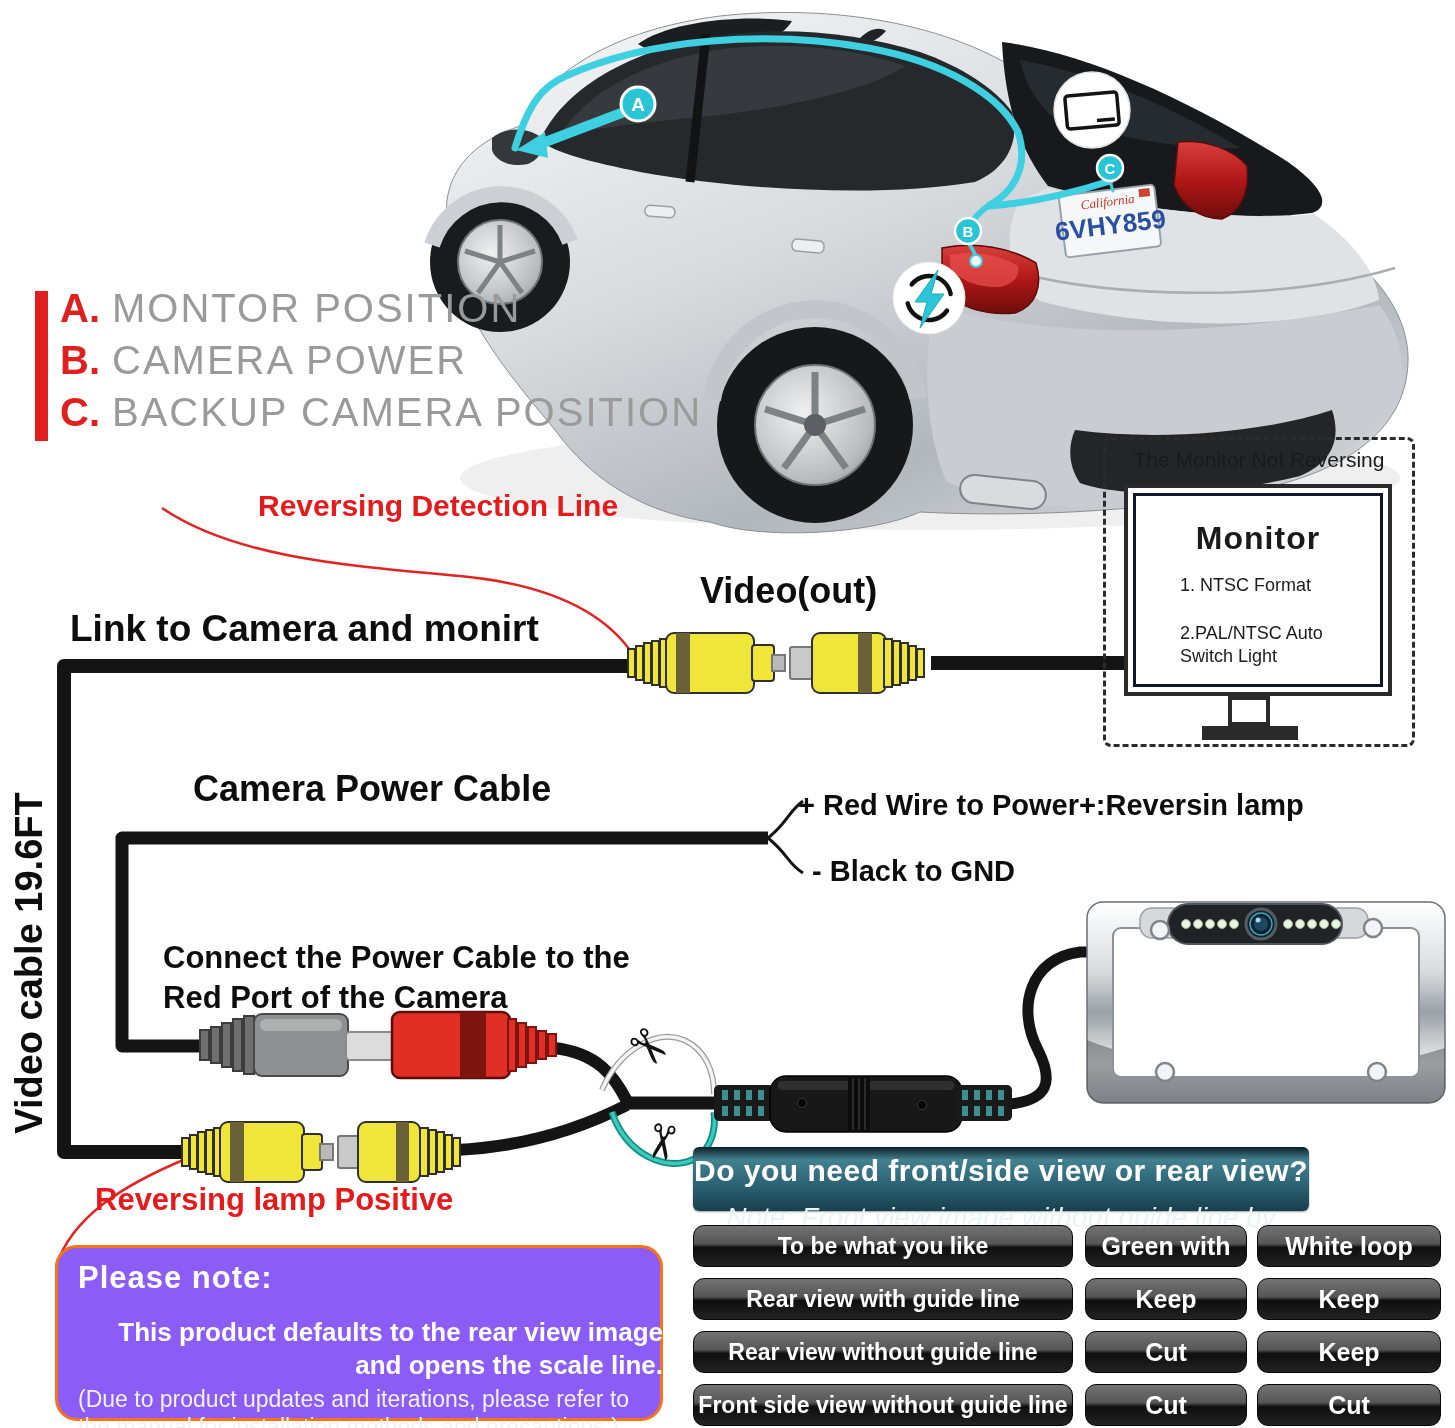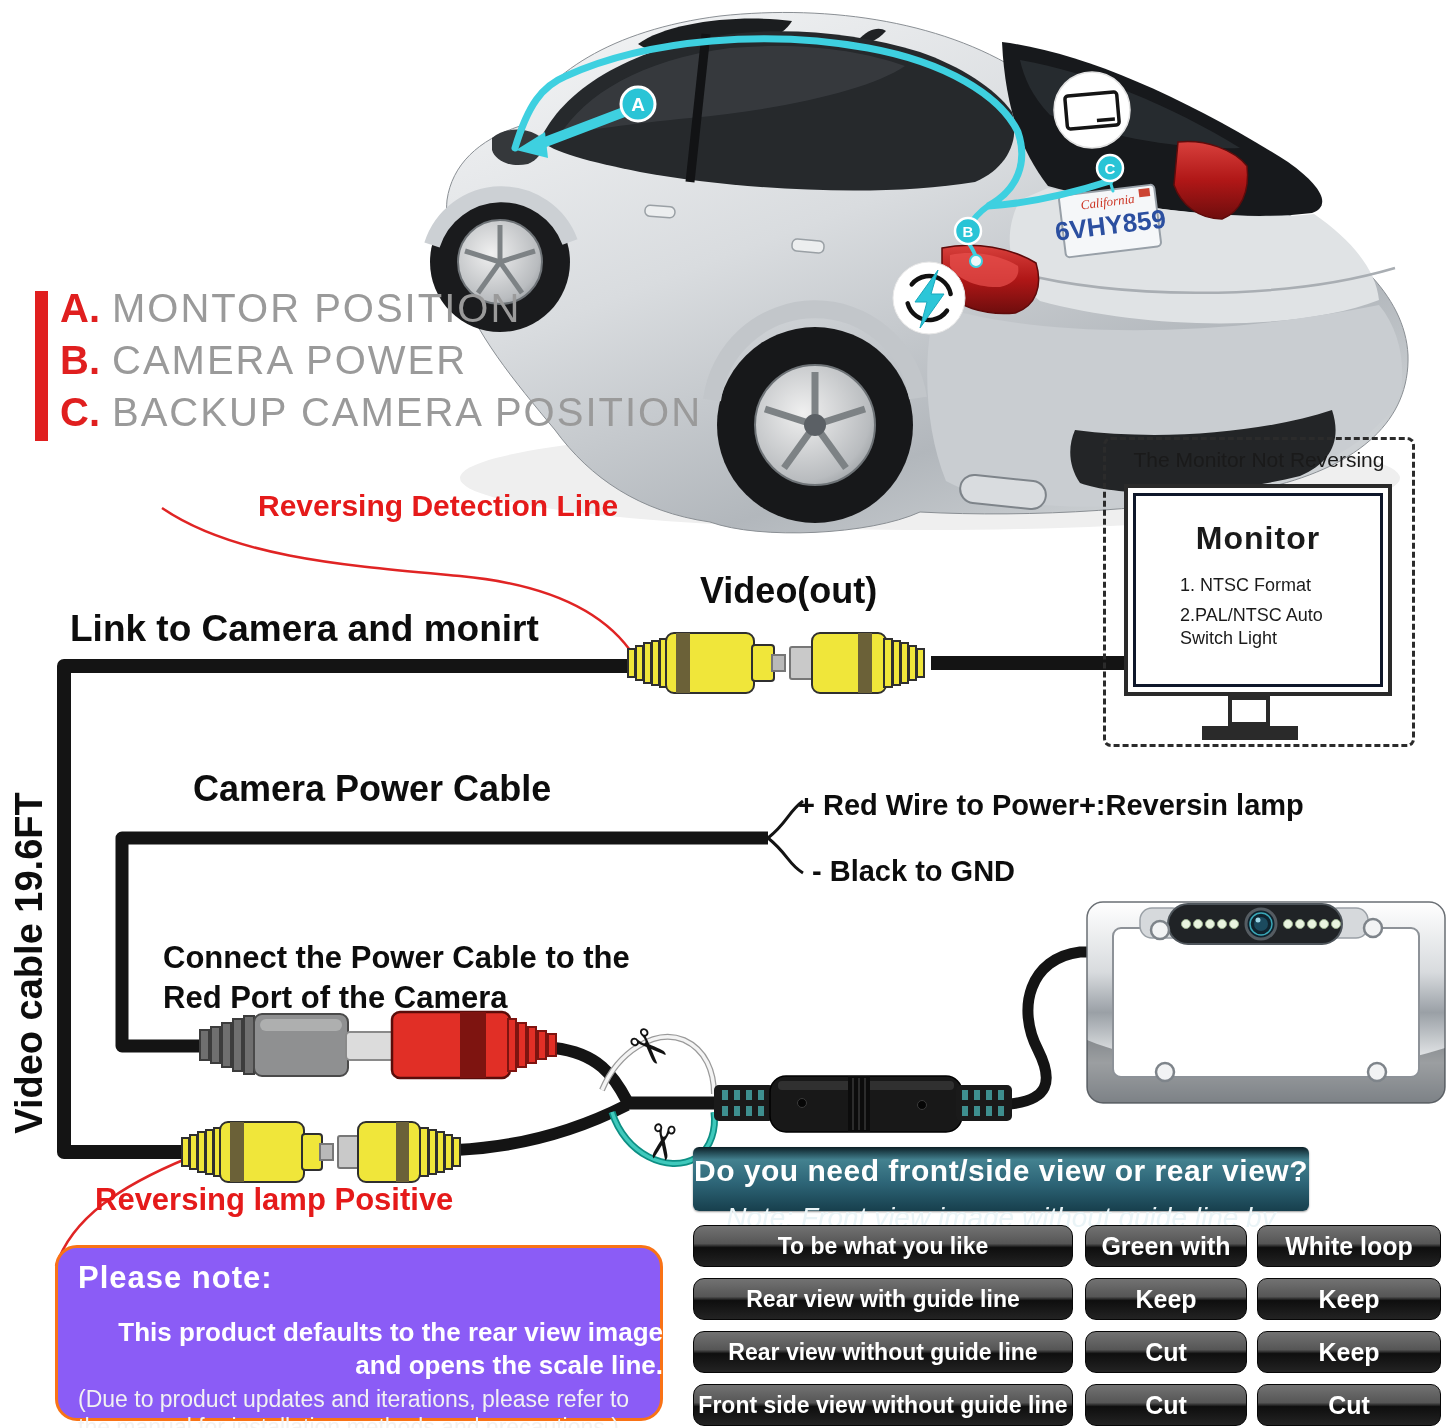--- a/index.html
+++ b/index.html
@@ -37,38 +37,38 @@
 
   
   .monitor-box{left:1103px;top:437px;width:312px;height:310px;border:3px dashed #2b2b2b;
                border-radius:8px;z-index:2;box-sizing:border-box;}
   .monitor-title{position:absolute;left:0;top:8px;width:100%;text-align:center;font-size:21px;color:#1a1a1a;}
   .monitor-frame{position:absolute;left:18px;top:44px;width:268px;height:212px;border:4px solid #2a2a2a;
                  background:#ffffff;box-sizing:border-box;}
   .monitor-screen{position:absolute;left:5px;top:5px;right:5px;bottom:5px;border:3px solid #0f172a;}
   .monitor-name{text-align:center;font-size:32px;font-weight:bold;color:#1a1a1a;margin-top:24px;letter-spacing:1px;}
   .monitor-item1{font-size:18px;color:#1a1a1a;margin:18px 0 0 44px;}
-  .monitor-item2{font-size:18px;color:#1a1a1a;margin:8px 0 0 44px;width:160px;line-height:1.3;}
+  .monitor-item2{font-size:18px;color:#1a1a1a;margin:26px 0 0 44px;width:160px;line-height:1.3;}
   .monitor-stand{position:absolute;left:122px;top:256px;width:42px;height:30px;border:4px solid #2a2a2a;
                  background:#ffffff;box-sizing:border-box;}
   .monitor-base{position:absolute;left:96px;top:286px;width:96px;height:14px;background:#2a2a2a;}
 
   
   .tbl-header{left:693px;top:1147px;width:616px;height:64px;border-radius:6px;z-index:2;
               background:linear-gradient(180deg,#0b1f26 0%,#43818f 20%,#2e6678 55%,#173f4d 100%);
               box-shadow:0 1px 2px rgba(0,0,0,.4);}
   .tbl-title{text-align:center;font-size:30px;font-weight:bold;color:#ffffff;margin-top:7px;letter-spacing:.5px;}
   .tbl-note{text-align:center;font-size:28px;font-style:italic;color:#eaf4f7;margin-top:14px;}
   .pill{position:absolute;height:42px;border-radius:11px;border:1px solid #070707;box-sizing:border-box;
         background:linear-gradient(180deg,#727272 0%,#565656 44%,#0e0e0e 54%,#232323 100%);
         color:#ffffff;font-weight:bold;display:flex;align-items:center;justify-content:center;
         z-index:2;white-space:nowrap;}
   .pill.c1{left:693px;width:380px;font-size:23px;}
   .pill.c2{left:1085px;width:162px;font-size:25px;}
-  .pill.c3{left:1257px;width:184px;font-size:25px;border-radius:10px;}
+  .pill.c3{left:1257px;width:184px;font-size:25px;}
 </style>
 </head>
 <body>
 
 <div class="canvas">
 
 <svg id="diagram" width="1455" height="1428" viewBox="0 0 1455 1428">
   <defs>
     <linearGradient id="bodyGrad" x1="0" y1="0" x2="0.7" y2="1">
       <stop offset="0" stop-color="#f6f7f8"></stop>

